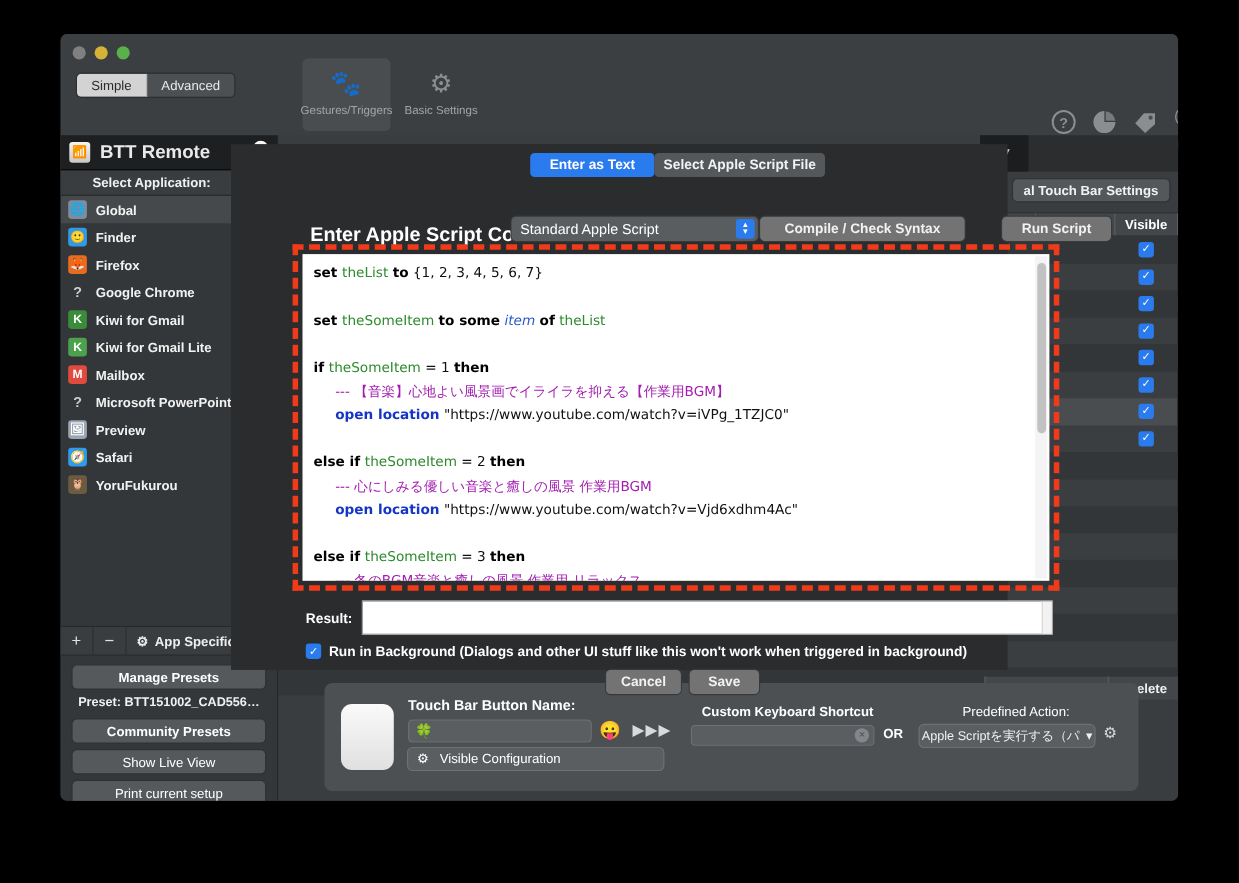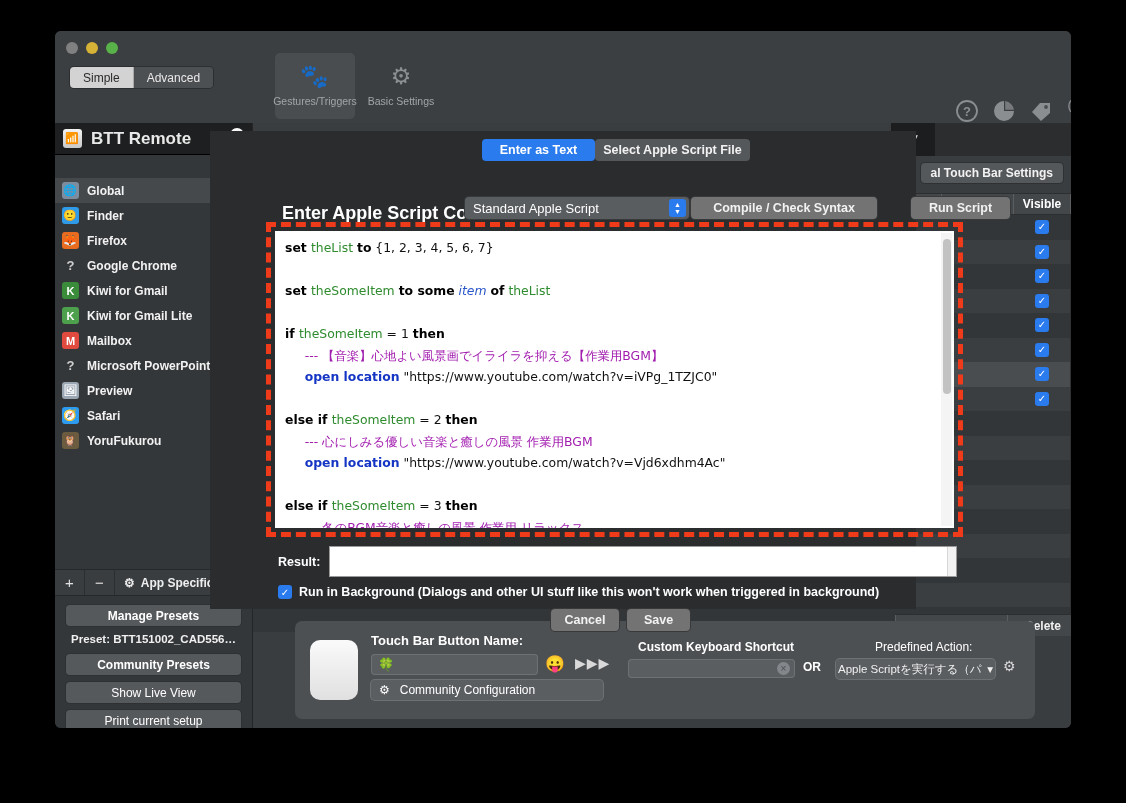--- a/index.html
+++ b/index.html
@@ -361,20 +361,21 @@
       <span class="tlabel">News</span>
     </div>
   </div>
 
   <div id="sidebar">
     <div id="btt-remote">
       <span class="bicon">📶</span>
       <span class="blabel">BTT Remote</span>
       <span class="mouse"></span>
     </div>
+    <div id="sel-app-header">Select Application:</div>
     <div id="app-list">
         <div class="app-row sel">
           <span class="aicon" style="background: rgb(125, 141, 160);">🌐</span>
           <span>Global</span>
         </div>
         <div class="app-row">
           <span class="aicon" style="background: rgb(47, 154, 232);">🙂</span>
           <span>Finder</span>
         </div>
         <div class="app-row">
@@ -570,21 +571,21 @@
       </div>
       <div id="or-label">OR</div>
       <div id="pa-label">Predefined Action:</div>
       <div id="pa-select">
         <span>Apple Scriptを実行する（パ</span>
         <span style="margin-left:auto">▾</span>
       </div>
       <div id="pa-gear">⚙</div>
       <div id="adv-config">
         <span>⚙</span>
-        <span>Community Configuration</span>
+        <span>Visible Configuration</span>
       </div>
     </div>
   </div>
 
   <div id="modal">
     <div id="tabs-row">
       <div class="dtab" id="tab-text">Enter as Text</div>
       <div class="dtab" id="tab-file">Select Apple Script File</div>
     </div>
 

